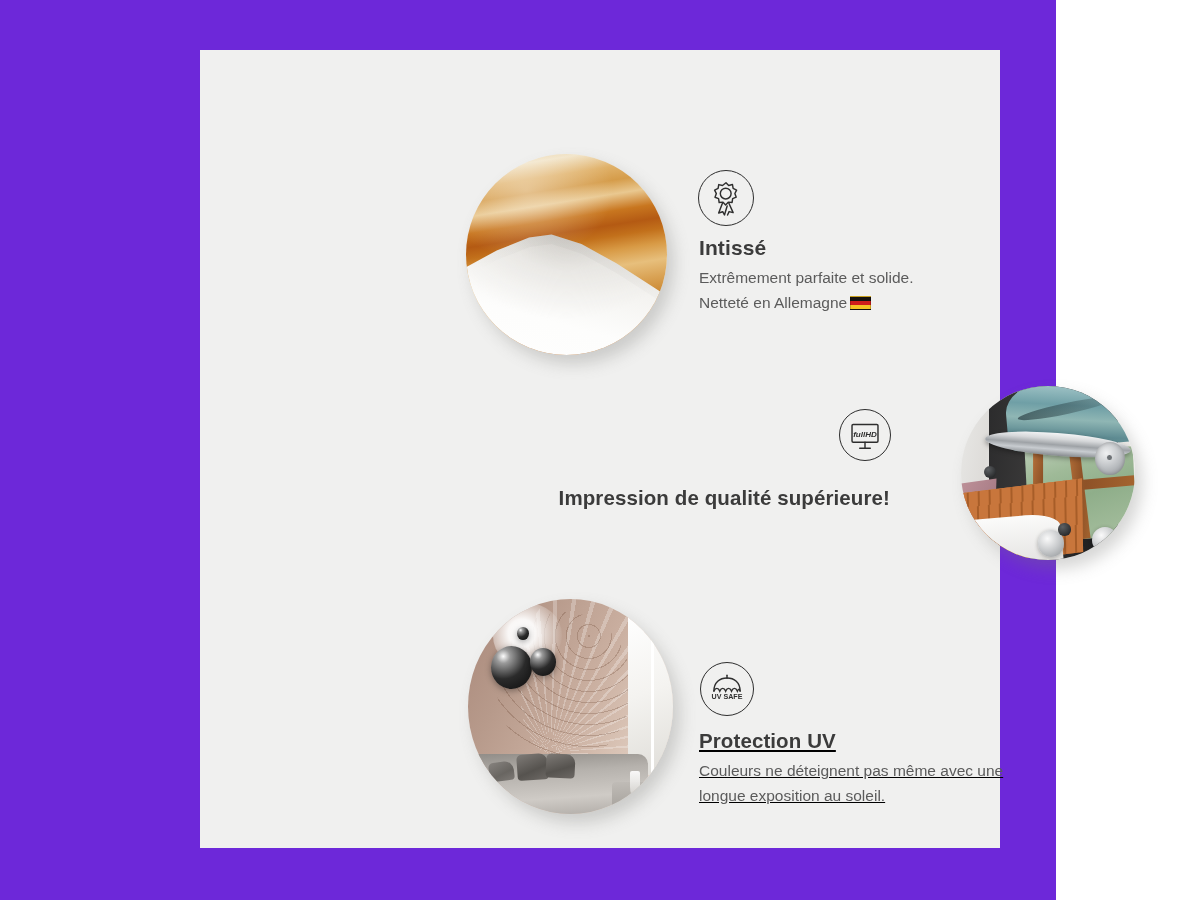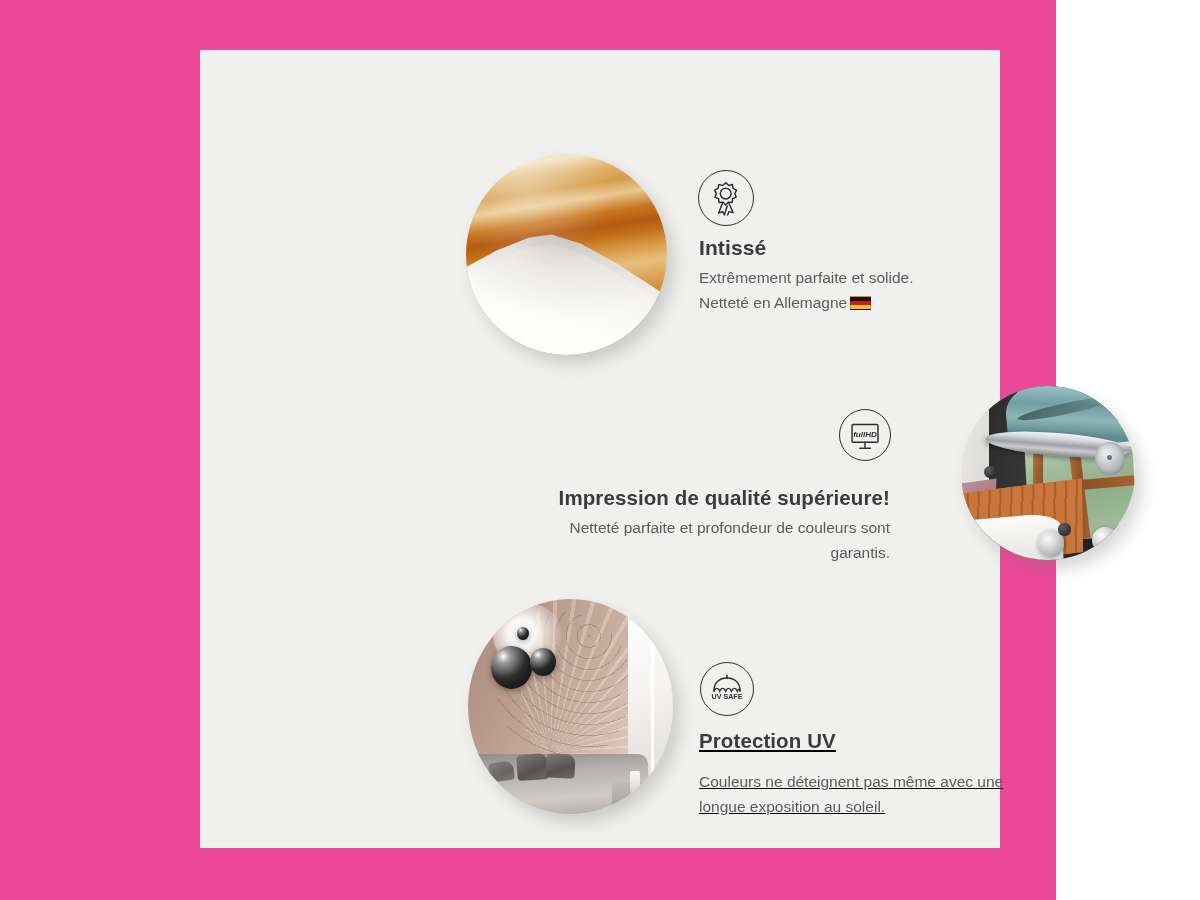--- a/index.html
+++ b/index.html
@@ -10,21 +10,21 @@
     height: 900px;
     background: #ffffff;
     font-family: "Liberation Sans", sans-serif;
     overflow: hidden;
   }
 
   #stage {
     position: relative;
     width: 1056px;
     height: 900px;
-    background: #ec4899;
+    background: #6d28d9;
   }
 
   
   #panel {
     position: absolute;
     left: 200px;
     top: 50px;
     width: 800px;
     height: 798px;
     background: #f0f0ef;
@@ -293,21 +293,21 @@
     width: 400px; text-align: right;
   }
   #block2 .feat-title { font-size: 20.5px; line-height: 28px; white-space: nowrap; }
   #block2 .feat-desc  { font-size: 15.5px; line-height: 25px; margin-top: 3px; }
   #badge2 { left: 639px; top: 359px; width: 52px; height: 52px; }
   #photo2 { left: 761px; top: 336px; width: 174px; height: 174px; }
 
   
   #block3 { position: absolute; left: 499px; top: 677px; text-decoration: underline; }
   #block3 .feat-title { font-size: 20.5px; line-height: 27px; }
-  #block3 .feat-desc  { font-size: 15.5px; line-height: 25px; margin-top: 15px; }
+  #block3 .feat-desc  { font-size: 15.5px; line-height: 25px; margin-top: 4px; }
   #badge3 { left: 500px; top: 612px; width: 54px; height: 54px; }
   #photo3 { left: 268px; top: 549px; width: 205px; height: 215px; }
 </style>
 </head>
 <body>
 
 <div id="stage">
 
   <div id="panel">
 
@@ -370,24 +370,20 @@
           <rect x="12.5" y="15" width="27" height="18.5" rx="1.2"></rect>
           <path d="M26 33.5 V39.5" stroke-linecap="round"></path>
           <path d="M20.5 39.8 H31.5" stroke-linecap="round"></path>
         </g>
         <text x="26" y="28.2" text-anchor="middle" font-family="Liberation Sans, sans-serif" font-size="8.4" font-weight="bold" font-style="italic" fill="#2e2e2e">fullHD</text>
       </svg>
     </div>
 
     <div id="block2">
       <div class="feat-title">Impression de qualité supérieure!</div>
-      <div class="feat-desc">
-        <span class="line">Netteté parfaite et profondeur de couleurs sont</span>
-        <span class="line">garantis.</span>
-      </div>
     </div>
 
     <div id="photo3" class="photo">
       <div class="inner">
         <div class="room"></div>
         <div class="facets"></div>
         <div class="swirl"></div>
         <div class="swirl2"></div>
         <div class="window"></div>
         <div class="glare"></div>

